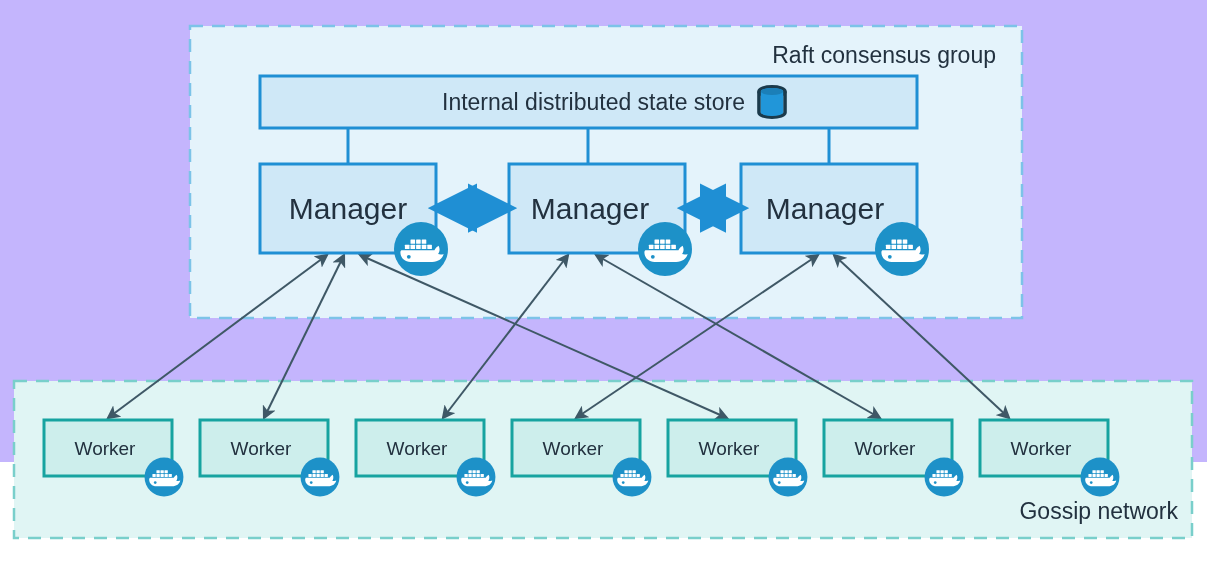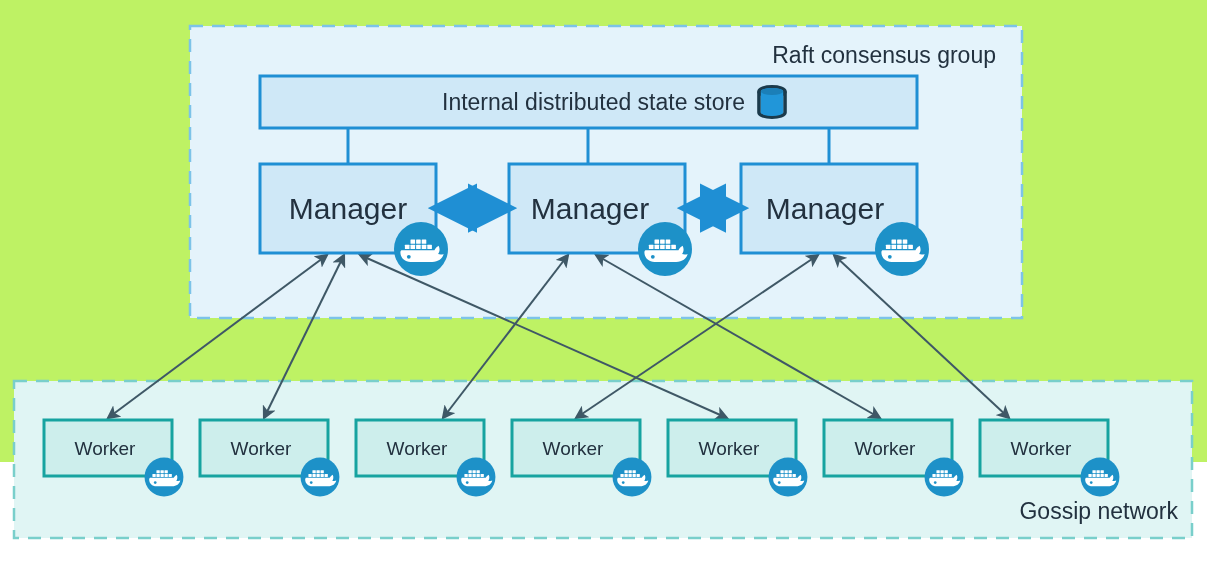--- a/index.html
+++ b/index.html
@@ -10,21 +10,21 @@
   body {
     width: 1207px;
     height: 566px;
     font-family: "Liberation Sans", sans-serif;
     overflow: hidden;
   }
   #diagram-root {
     position: relative;
     width: 1207px;
     height: 462px;
-    background: #bef264;
+    background: #c4b5fd;
   }
   svg.canvas {
     position: absolute;
     top: 0;
     left: 0;
     width: 1207px;
     height: 566px;
     display: block;
   }
   .grp-label {

